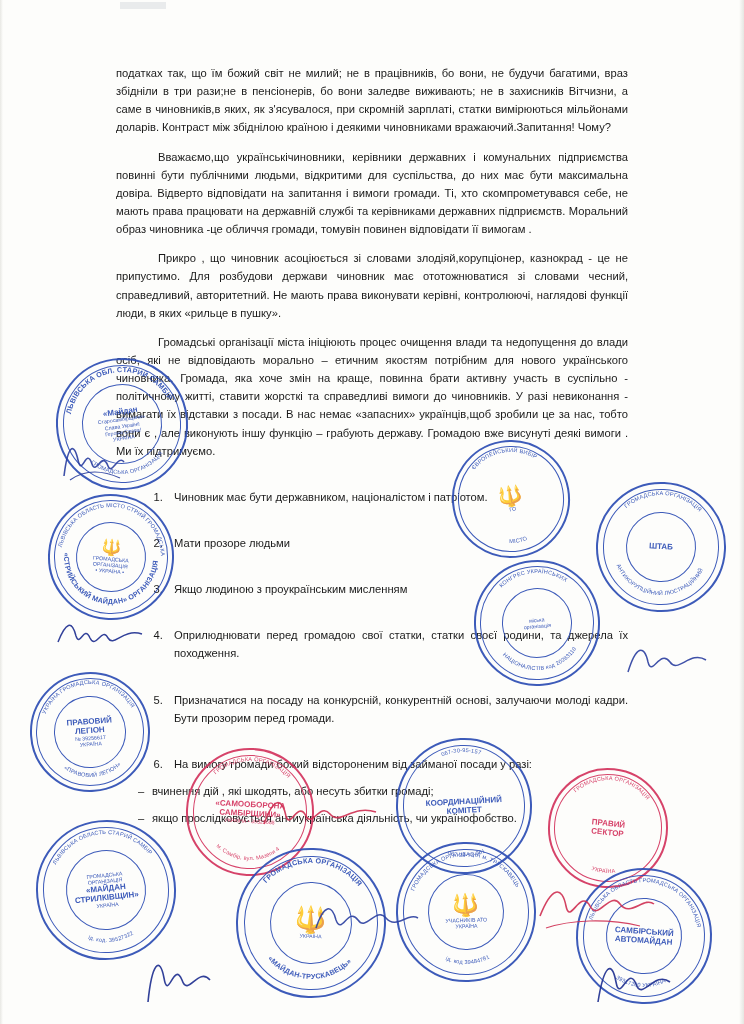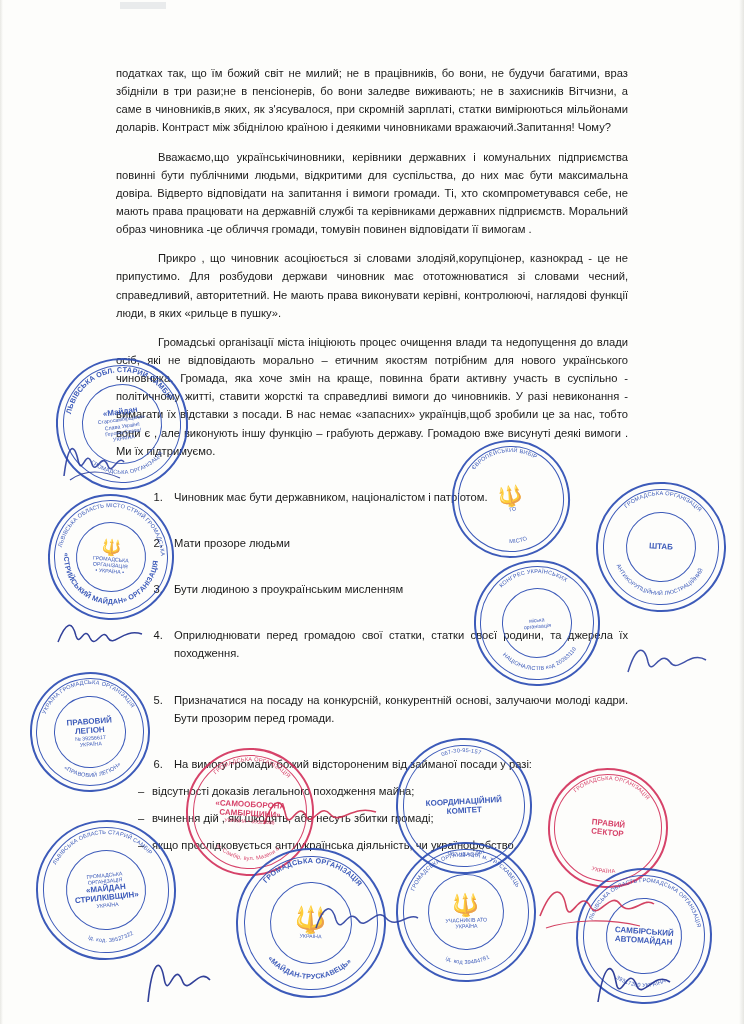--- a/index.html
+++ b/index.html
@@ -155,28 +155,27 @@
 
   <div class="text-layer">
     <p class="para">податках так, що їм божий світ не милий; не в працівників, бо вони, не будучи багатими, враз збідніли в три рази;не в пенсіонерів, бо вони заледве  виживають; не в захисників Вітчизни, а саме в чиновників,в яких, як з'ясувалося, при скромній зарплаті, статки вимірюються мільйонами доларів. Контраст між збіднілою країною і  деякими чиновниками вражаючий.Запитання! Чому?</p>
     <p class="para indent">Вважаємо,що українськічиновники,  керівники   державних  і  комунальних  підприємства повинні бути публічними людьми,   відкритими для суспільства, до них має бути максимальна довіра. Відверто відповідати на запитання і  вимоги громади. Ті, хто скомпрометувався себе, не мають права працювати на державній службі та керівниками державних підприємств. Моральний образ чиновника -це обличчя громади, томувін повинен відповідати її вимогам .</p>
     <p class="para indent">Прикро , що чиновник асоціюється зі словами злодіяй,корупціонер, казнокрад - це не припустимо. Для розбудови держави чиновник має ототожнюватися зі словами чесний, справедливий, авторитетний. Не мають права виконувати керівні, контролюючі, наглядові функції люди, в яких «рильце в пушку».</p>
     <p class="para indent">Громадські організації міста ініціюють процес очищення влади та недопущення до влади осіб, які не відповідають морально – етичним якостям потрібним для нового  українського чиновника. Громада, яка   хоче змін на краще, повинна брати активну участь в суспільно - політичному житті, ставити жорсткі та справедливі вимоги до чиновників. У разі  невиконання - вимагати їх відставки з посади. В нас немає «запасних» українців,щоб зробили це за нас, тобто вони є , але виконують іншу функцію – грабують державу. Громадою вже висунуті деякі  вимоги .   Ми їх підтримуємо.</p>
 
     <ol class="demands">
       <li>Чиновник має бути державником, націоналістом і патріотом.</li>
       <li>Мати прозоре людьми</li>
-      <li>Бути людиною  з проукраїнським мисленням</li>
+      <li>Якщо людиною  з проукраїнським мисленням</li>
       <li>Оприлюднювати перед громадою свої статки, статки своєї родини, та джерела їх походження.</li>
       <li>Призначатися на посаду на конкурсній, конкурентній основі, залучаючи молоді кадри.  Бути прозорим перед громади.</li>
       <li>На вимогу громади божий відстороненим від займаної посади у разі:</li>
     </ol>
 
     <ul class="subdemands">
-      <li>відсутності доказів легального походження майна;</li>
       <li>вчинення дій , які шкодять, або несуть збитки громаді;</li>
       <li>якщо прослідковується антиукраїнська діяльність, чи українофобство.</li>
     </ul>
 
   </div>
 
   <div class="stamp" style="left:56px; top:358px; width:132px; height:132px; color:#2f4fb5; transform:rotate(-8deg);">
     <div class="ring outer"></div>
     <div class="ring inner" style="inset:7px;"></div>
     <div class="ring inner" style="inset:26px;"></div>

